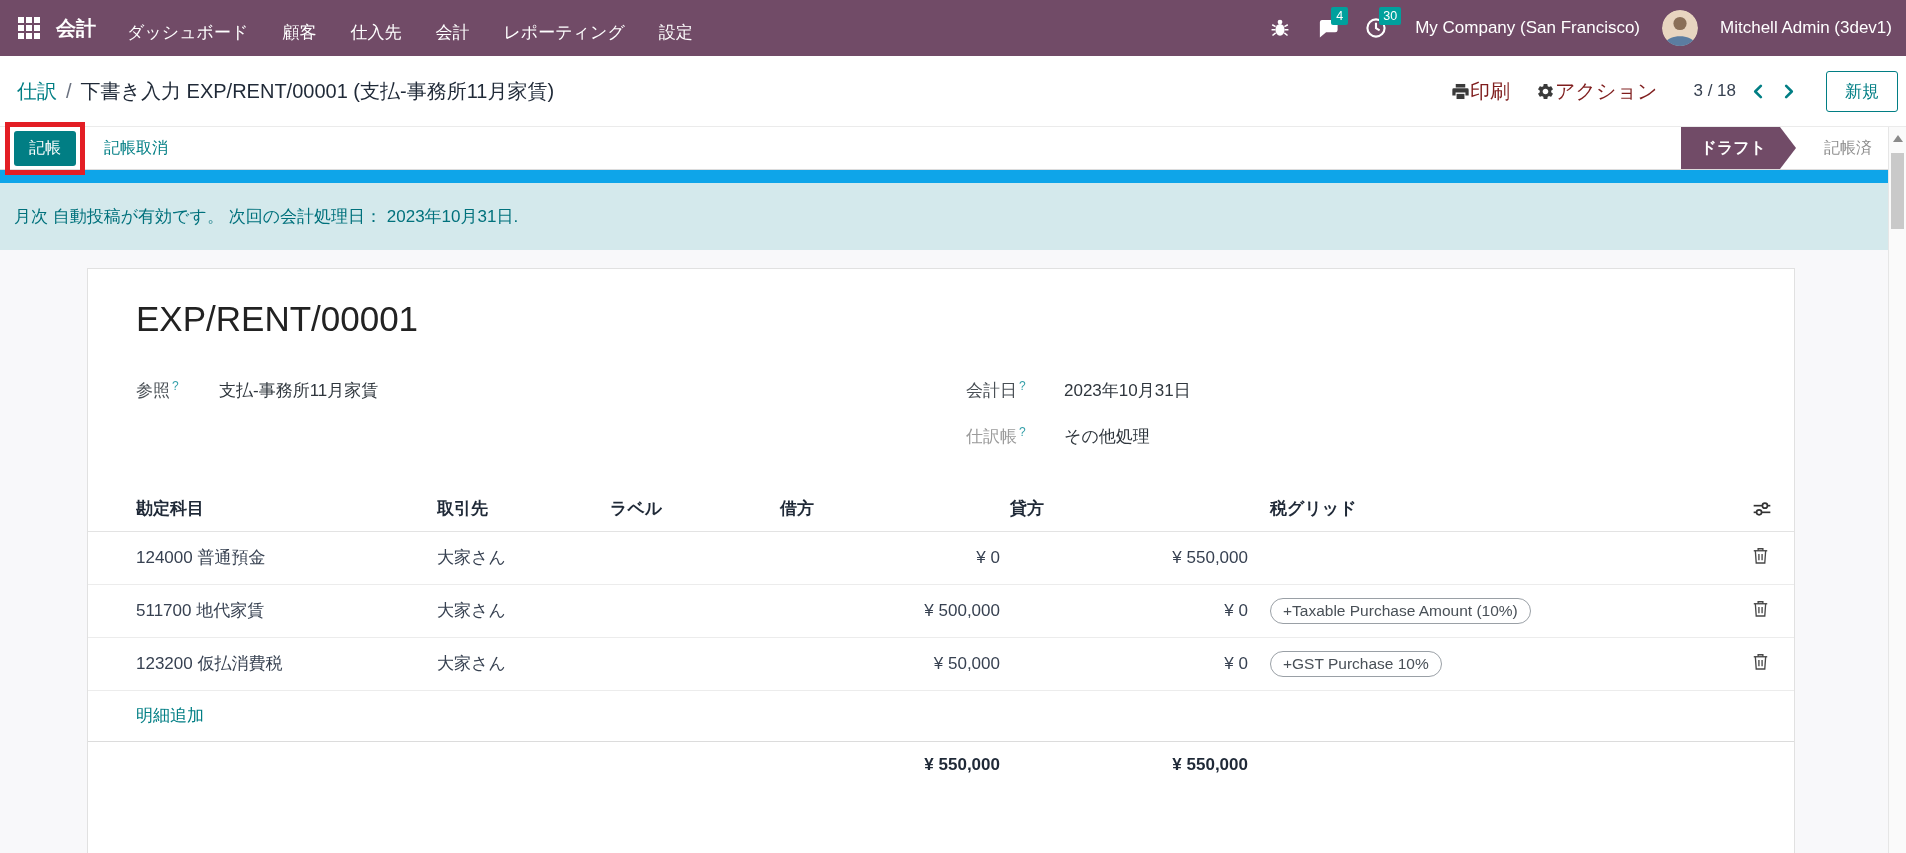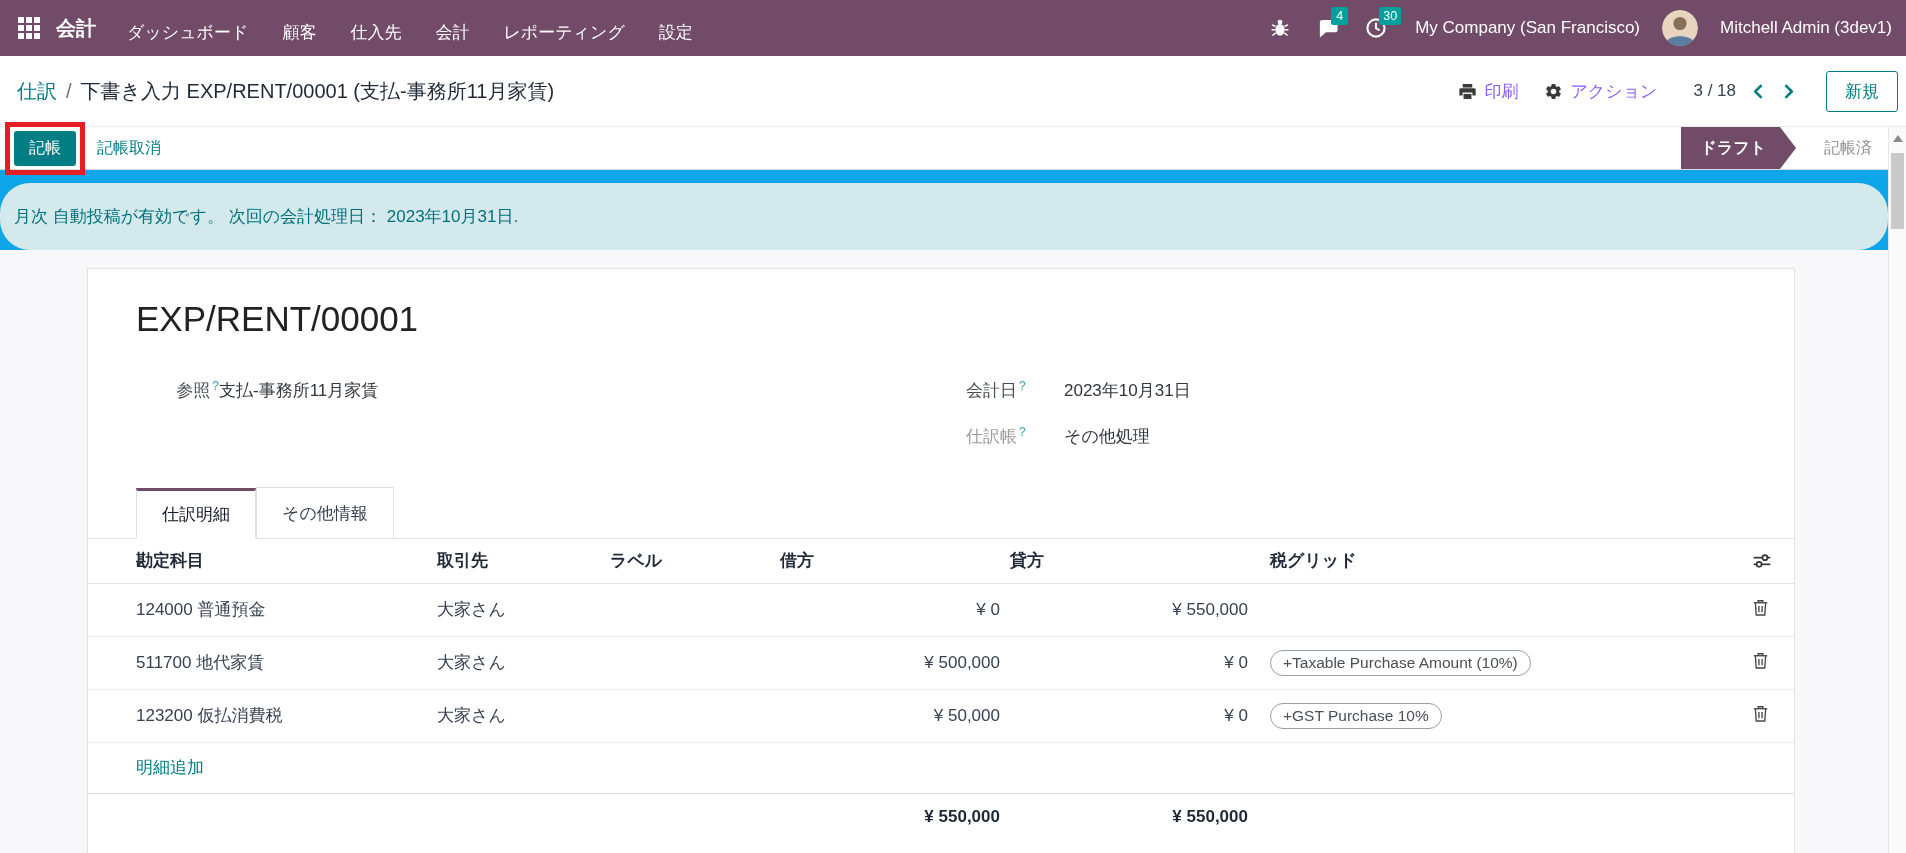--- a/index.html
+++ b/index.html
@@ -19,51 +19,51 @@
   .company { font-size:17px; white-space:nowrap; cursor:pointer; margin-left:4px; }
   .avatar { width:36px; height:36px; border-radius:50%; overflow:hidden; flex:0 0 auto; cursor:pointer; }
   .user { font-size:17px; white-space:nowrap; cursor:pointer; }
 
   
   .breadcrumb-row { height:71px; background:#fff; display:flex; align-items:center; padding:0 8px 0 17px; border-bottom:1px solid #ebebeb; flex:0 0 auto; }
   .breadcrumb { font-size:20px; color:#1f2937; display:flex; align-items:center; gap:9px; white-space:nowrap; }
   .bc-link { color:#017E84; text-decoration:none; cursor:pointer; }
   .bc-sep { color:#6b7280; }
   .cp-right { margin-left:auto; display:flex; align-items:center; gap:26px; }
-  .cp-btn { display:flex; align-items:center; gap:7px; font-size:17px; color:#8b5cf6; cursor:pointer; white-space:nowrap; }
+  .cp-btn { display:flex; align-items:center; font-size:20px; color:#7f1d1d; cursor:pointer; white-space:nowrap; }
   .pager { display:flex; align-items:center; gap:15px; margin-left:10px; }
   .pager-text { font-size:17px; color:#374151; white-space:nowrap; cursor:pointer;text-align:right; }
   .chev { display:flex; align-items:center; cursor:pointer; }
   .btn-new { background:#fff; border:1px solid #017E84; color:#017E84; font-size:17px; padding:8px 18px; border-radius:3px; cursor:pointer; margin-left:4px; font-family:inherit; }
 
   
   .below { flex:1 1 auto; display:flex; min-height:0; }
   .page-col { width:1888px; display:flex; flex-direction:column; background:#0ea5e9; min-height:0; }
   .scrollbar { width:18px; background:#fafafa; border-left:1px solid #e6e6e6; position:relative; }
   .sb-arrow { position:absolute; top:8px; left:4px; width:0; height:0; border-left:5px solid transparent; border-right:5px solid transparent; border-bottom:7px solid #8a8a8a; cursor:pointer; }
   .sb-thumb { position:absolute; top:26px; left:2px; width:13px; height:76px; background:#c9c9c9; cursor:pointer; }
 
   
   .status-row { height:43px; background:#fff; border-bottom:1px solid #dcdcdc; display:flex; align-items:center; padding-left:5px; flex:0 0 auto; }
   .red-box { display:inline-flex; border:5px solid #e31e24; padding:4px; }
   .btn-post { background:#017E84; color:#fff; border:none; font-size:16px; padding:7px 15px; border-radius:3px; cursor:pointer; font-family:inherit; }
-  .link-cancel { color:#017E84; font-size:16px; margin-left:12px; text-decoration:none; cursor:pointer; }
+  .link-cancel { color:#017E84; font-size:16px; margin-left:19px; text-decoration:none; cursor:pointer; }
   .status-right { margin-left:auto; display:flex; align-items:center; height:100%; }
   .status-arrow { background:#714B67; color:#fff; font-size:16px; height:42px; display:flex; align-items:center; padding:0 30px 0 20px; clip-path:polygon(0 0, calc(100% - 16px) 0, 100% 50%, calc(100% - 16px) 100%, 0 100%); cursor:pointer;font-weight:bold; }
   .status-plain { color:#8f8f8f; font-size:16px; margin:0 16px 0 28px; cursor:pointer; }
 
   
-  .banner { margin-top:13px; height:67px; background:#d4e9ec; display:flex; align-items:center; padding-left:14px; font-size:17px; color:#00717c; flex:0 0 auto;border-radius:30px; }
+  .banner { margin-top:13px; height:67px; background:#d4e9ec; display:flex; align-items:center; padding-left:14px; font-size:17px; color:#00717c; flex:0 0 auto; }
 
   
   .content { flex:1 1 auto; background:#f8f8fa; padding:18px 93px 0 87px; min-height:0; }
   .card { background:#fff; border:1px solid #e1e1e1; width:1708px; height:700px; }
   .sheet-title { font-size:35px; font-weight:400; color:#222; margin:30px 48px 0; letter-spacing:0; }
   .fields { position:relative; height:108px; margin-top:40px; }
-  .field-left { position:absolute; left:48px; top:0; display:flex; align-items:flex-start;text-align:right; }
+  .field-left { position:absolute; left:48px; top:0; display:flex; align-items:flex-start; }
   .field-right { position:absolute; left:878px; top:0; display:flex; flex-direction:column; gap:23px; }
   .frow { display:flex; align-items:flex-start; }
   .flabel { font-size:17px; color:#4a5056; }
   .flabel.muted { color:#9b9b9b; }
   .fhelp { font-size:12px; color:#35a0aa; vertical-align:super; line-height:1; margin-left:2px; cursor:pointer; }
   .fl-box { width:83px; flex:0 0 auto; }
   .fl-box-r { width:98px; flex:0 0 auto; }
   .fvalue { font-size:17px; color:#2f363d; cursor:text; }
 
   
@@ -223,24 +223,20 @@
                 <span class="fl-box-r"><span class="flabel">会計日</span><sup class="fhelp">?</sup></span>
                 <span class="fvalue">2023年10月31日</span>
               </div>
               <div class="frow">
                 <span class="fl-box-r"><span class="flabel muted">仕訳帳</span><sup class="fhelp">?</sup></span>
                 <span class="fvalue">その他処理</span>
               </div>
             </div>
           </div>
 
-          <div class="tabs">
-            <div class="tab active">仕訳明細</div>
-            <div class="tab">その他情報</div>
-          </div>
 
           <table class="o-list">
             <colgroup>
               <col style="width:349px">
                 <col style="width:173px">
                 <col style="width:170px">
               <col style="width:230px">
                 <col style="width:248px">
                 <col style="width:442px">
                 <col style="width:94px">

